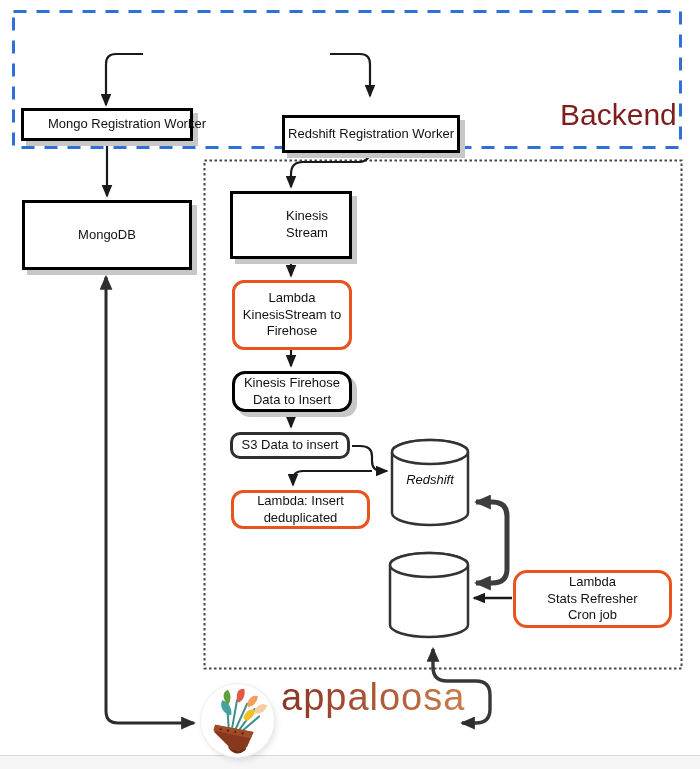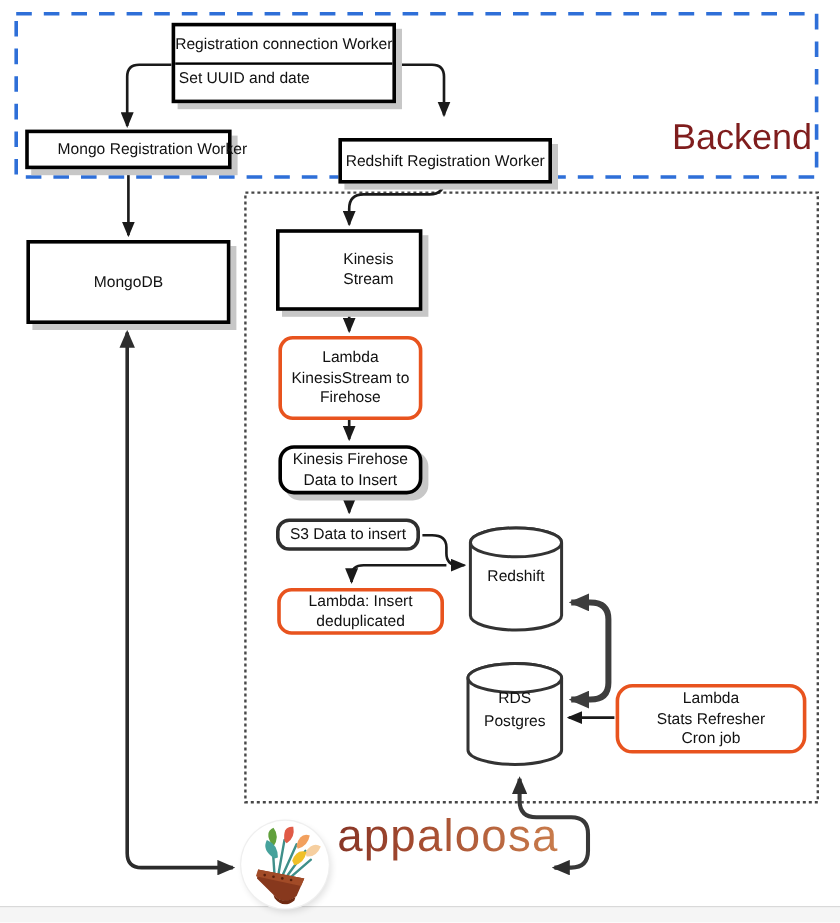--- a/index.html
+++ b/index.html
@@ -86,52 +86,46 @@
     <g stroke="#333333" stroke-width="2.5" fill="#ffffff">
       <path d="M392,452 a38,12 0 0 1 76,0 v61 a38,12 0 0 1 -76,0 z"></path>
       <ellipse cx="430" cy="452" rx="38" ry="12"></ellipse>
       <path d="M390,565 a39,12 0 0 1 78,0 v60 a39,12 0 0 1 -78,0 z"></path>
       <ellipse cx="429" cy="565" rx="39" ry="12"></ellipse>
     </g>
   </svg>
 
   <div class="region-label" style="left:560px;top:98px;width:102px;">Backend</div>
 
-  <div id="node-registration-worker" class="node shadowed" style="left:143px;top:19px;width:187px;height:67px;">
-    <div class="hd">Registration connection Worker</div>
-    <div class="bd">Set UUID and date</div>
-  </div>
 
   <div class="node shadowed nowrap" style="left:21px;top:108px;width:172px;height:33px;padding-left:40px;">Mongo Registration Worker</div>
 
   <div class="node shadowed nowrap" style="left:282px;top:115px;width:178px;height:38px;">Redshift Registration Worker</div>
 
   <div class="node shadowed" style="left:22px;top:200px;width:170px;height:70px;">MongoDB</div>
 
   <div class="node shadowed" style="left:230px;top:191px;width:122px;height:68px;padding-left:32px;">Kinesis Stream</div>
 
   <div class="node orange pre" style="left:232px;top:280px;width:120px;height:70px;">Lambda
 KinesisStream to
 Firehose</div>
 
   <div class="node shadowed pre" style="left:232px;top:371px;width:120px;height:41px;border-radius:13px;">Kinesis Firehose
 Data to Insert</div>
 
-  <div class="node gray-round nowrap" style="left:230px;top:432px;width:120px;height:27px;border-radius:11px;">S3 Data to insert</div>
+  <div class="node gray-round nowrap" style="left:230px;top:432px;width:120px;height:27px;">S3 Data to insert</div>
 
   <div class="node orange pre" style="left:231px;top:490px;width:139px;height:39px;">Lambda: Insert
 deduplicated</div>
 
   <div class="node orange pre" style="left:513px;top:570px;width:159px;height:58px;border-radius:14px;">Lambda
 Stats Refresher
 Cron job</div>
 
-  <div class="cyl-label" style="left:392px;top:471px;width:76px;">Redshift</div>
-  <div class="cyl-label" style="left:390px;top:573px;width:78px;">RDS
-Postgres</div>
+  <div class="cyl-label" style="left:392px;top:471px;width:76px;font-style:italic;">Redshift</div>
 
   <div id="logo-badge">
     <svg width="66" height="66" viewBox="0 0 72 72">
       <g stroke="#3f8f8a" stroke-width="2.2" stroke-linecap="round">
         <line x1="26" y1="46" x2="24" y2="16"></line>
         <line x1="29" y1="47" x2="35" y2="13"></line>
         <line x1="32" y1="48" x2="46" y2="17"></line>
         <line x1="35" y1="49" x2="54" y2="23"></line>
         <line x1="37" y1="50" x2="59" y2="31"></line>
       </g>

